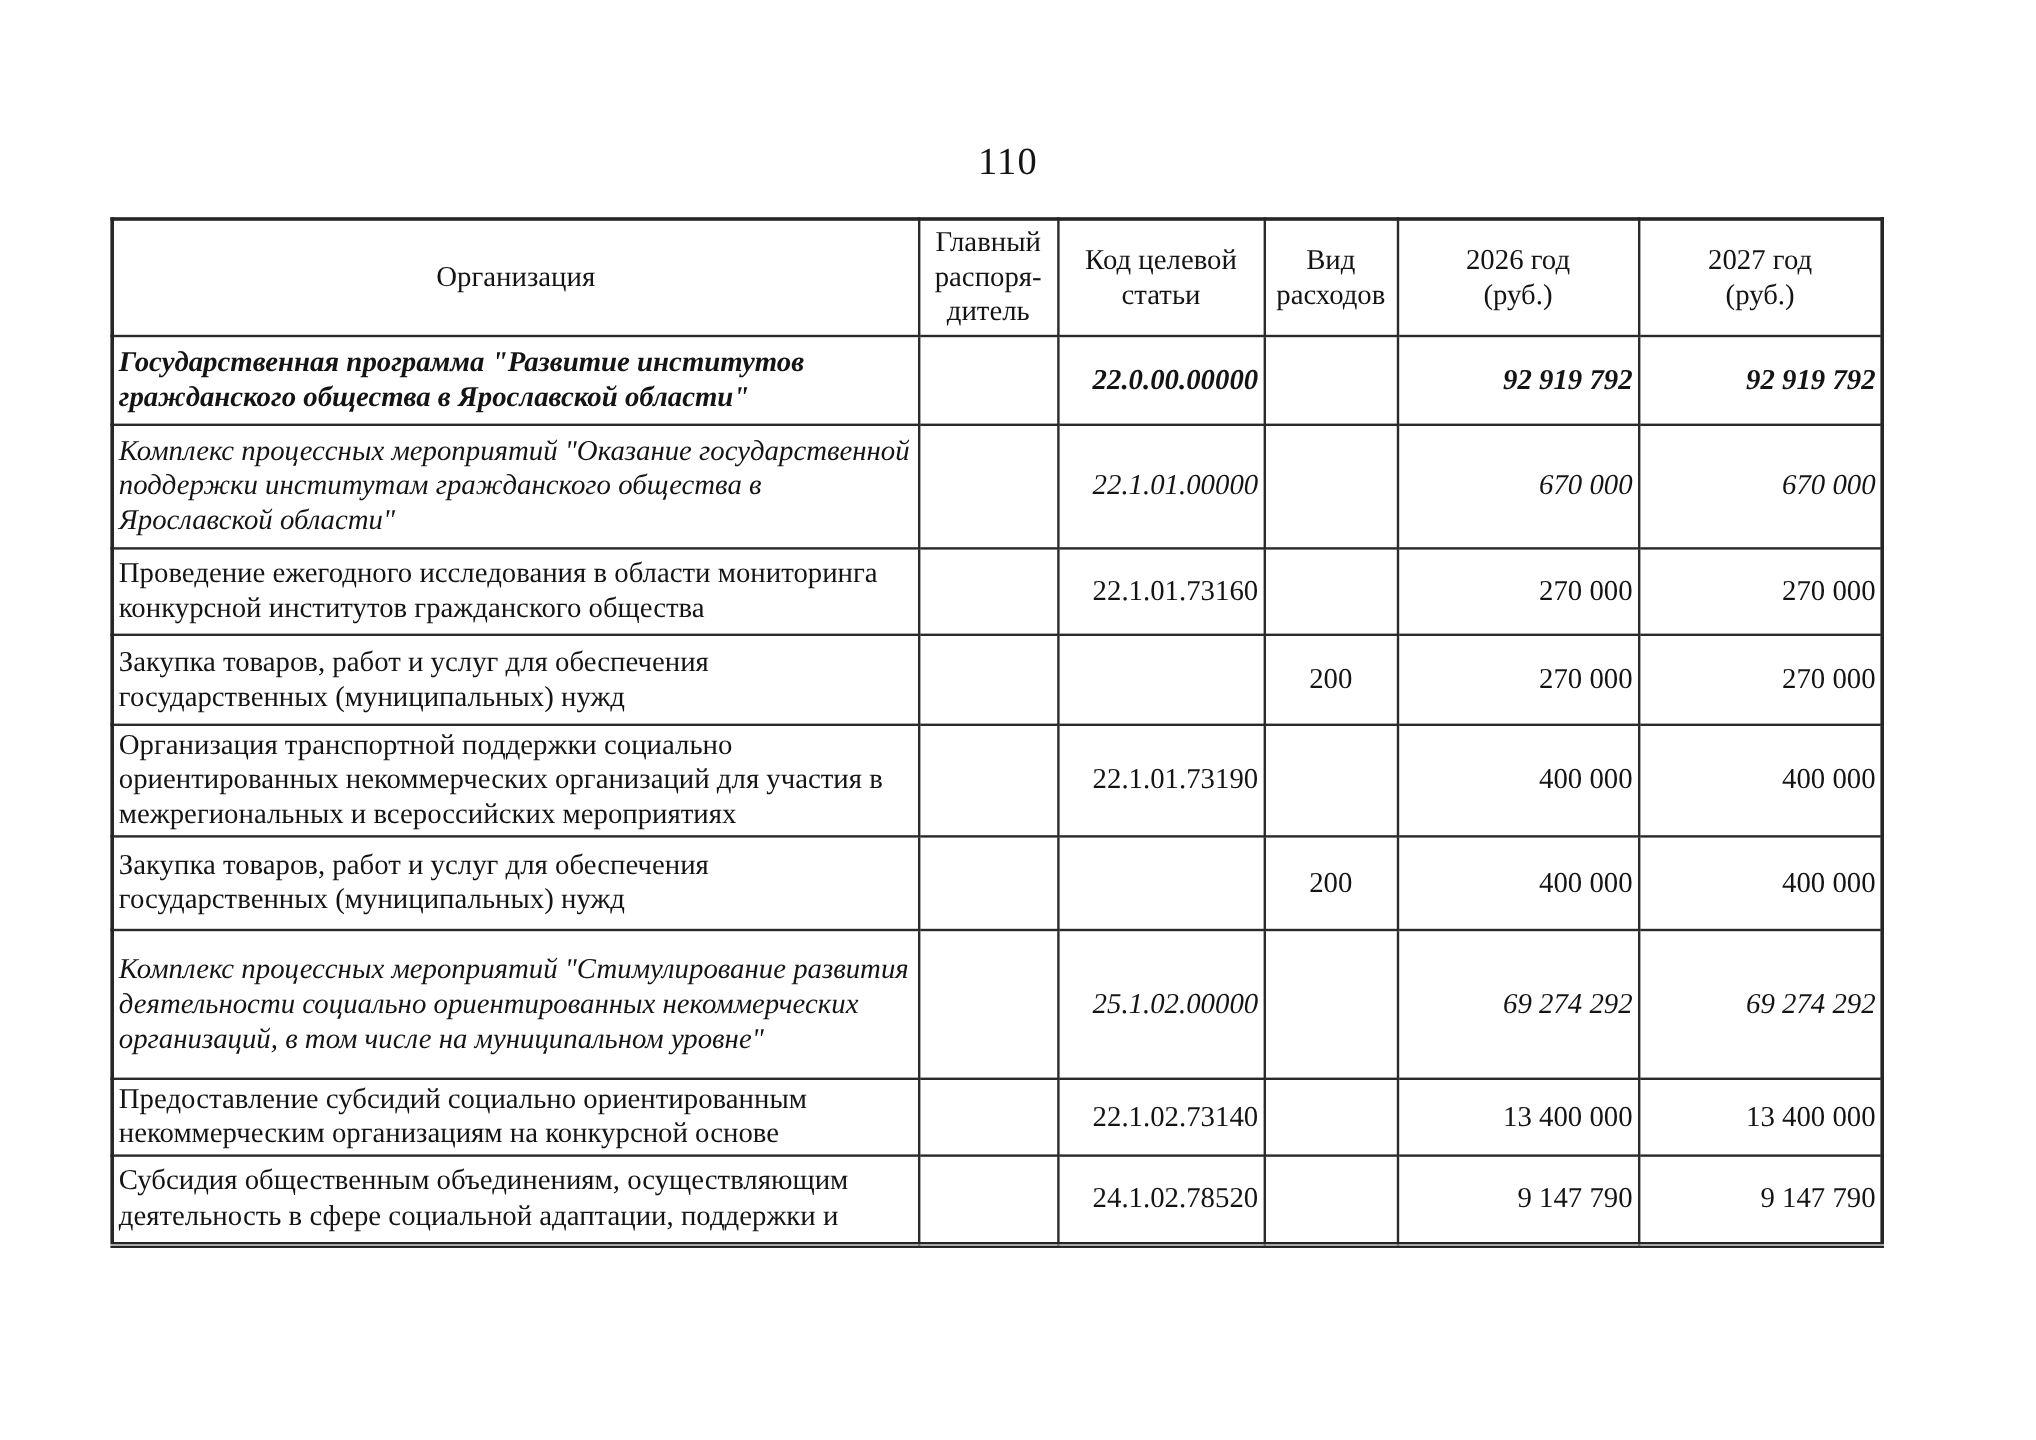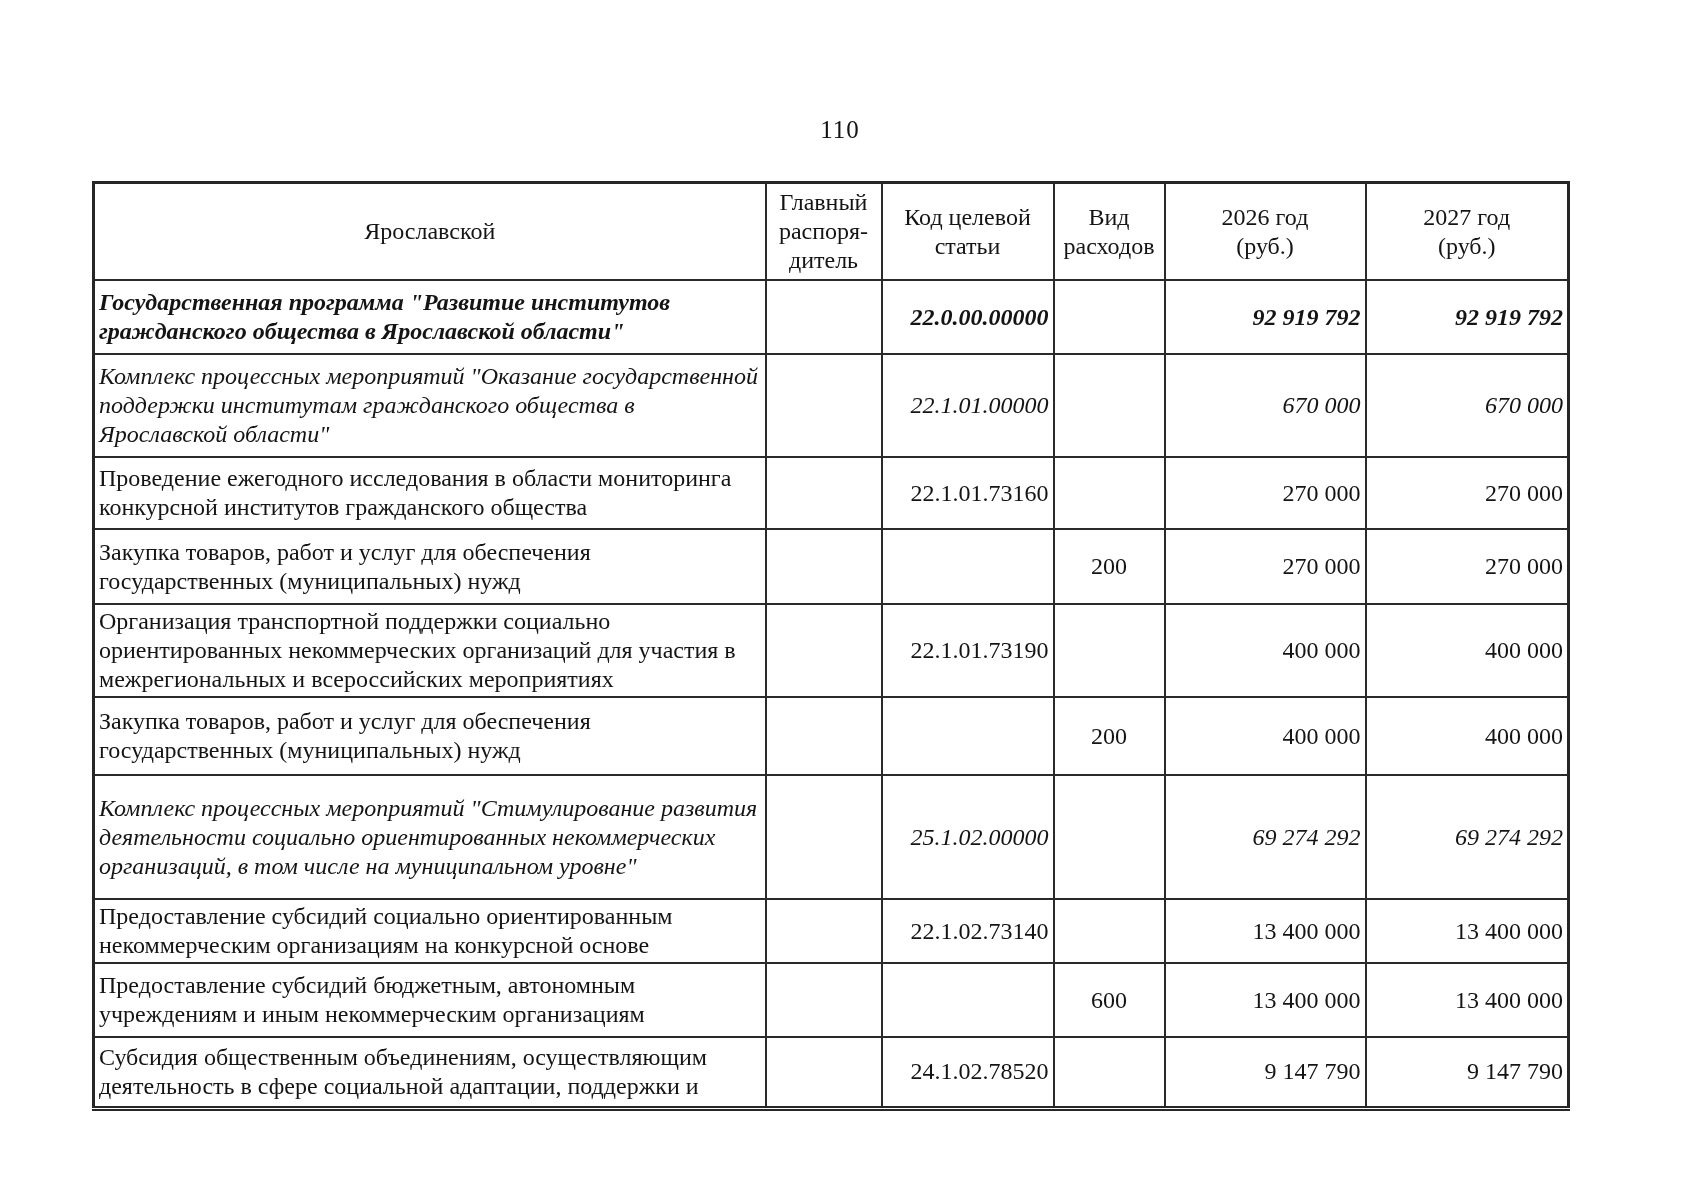--- a/index.html
+++ b/index.html
@@ -14,21 +14,21 @@
     font-family: "Liberation Serif", serif;
     color: #141414;
     -webkit-font-smoothing: antialiased;
   }
   .page-number {
     position: absolute;
     top: 116px;
     left: 690px;
     width: 300px;
     text-align: center;
-    font-size: 25px;
+    font-size: 32px;
     letter-spacing: 1px;
   }
   table.budget {
     position: absolute;
     left: 92px;
     top: 181px;
     width: 1475px;
     border-collapse: collapse;
     table-layout: fixed;
     border: 3px solid #262626;
@@ -76,21 +76,21 @@
   <colgroup>
     <col style="width:672px">
     <col style="width:116px">
     <col style="width:172px">
     <col style="width:111px">
     <col style="width:201px">
     <col style="width:203px">
   </colgroup>
   <thead>
     <tr>
-      <th>Ярославской</th>
+      <th>Организация</th>
       <th>Главный
 распоря-
 дитель</th>
       <th>Код целевой
 статьи</th>
       <th>Вид
 расходов</th>
       <th>2026 год
 (руб.)</th>
       <th>2027 год
@@ -156,28 +156,20 @@
     </tr>
     <tr>
       <td class="name">Предоставление субсидий социально ориентированным некоммерческим организациям на конкурсной основе</td>
       <td class="gr"></td>
       <td class="code">22.1.02.73140</td>
       <td class="vid"></td>
       <td class="money">13 400 000</td>
       <td class="money">13 400 000</td>
     </tr>
     <tr>
-      <td class="name">Предоставление субсидий бюджетным, автономным учреждениям и иным некоммерческим организациям</td>
-      <td class="gr"></td>
-      <td class="code"></td>
-      <td class="vid">600</td>
-      <td class="money">13 400 000</td>
-      <td class="money">13 400 000</td>
-    </tr>
-    <tr>
       <td class="name">Субсидия общественным объединениям, осуществляющим деятельность в сфере социальной адаптации, поддержки и</td>
       <td class="gr"></td>
       <td class="code">24.1.02.78520</td>
       <td class="vid"></td>
       <td class="money">9 147 790</td>
       <td class="money">9 147 790</td>
     </tr>
   </tbody>
 </table>
 

